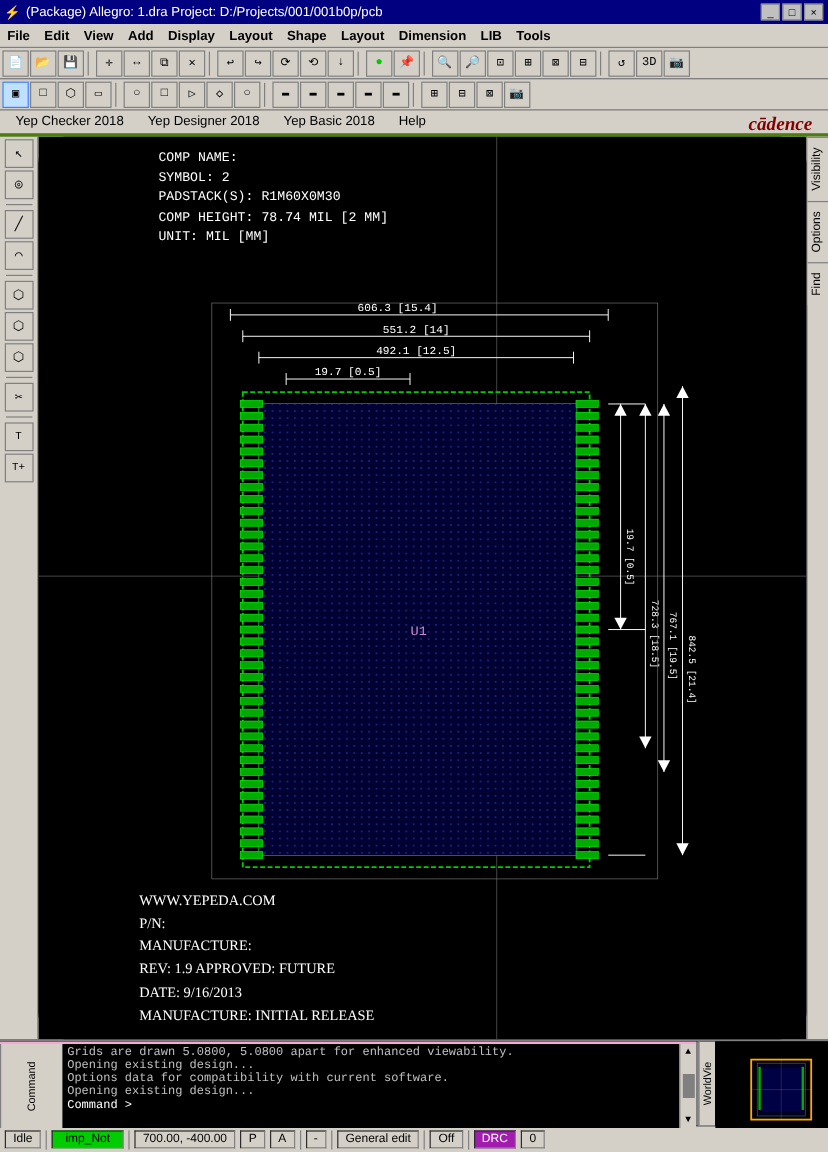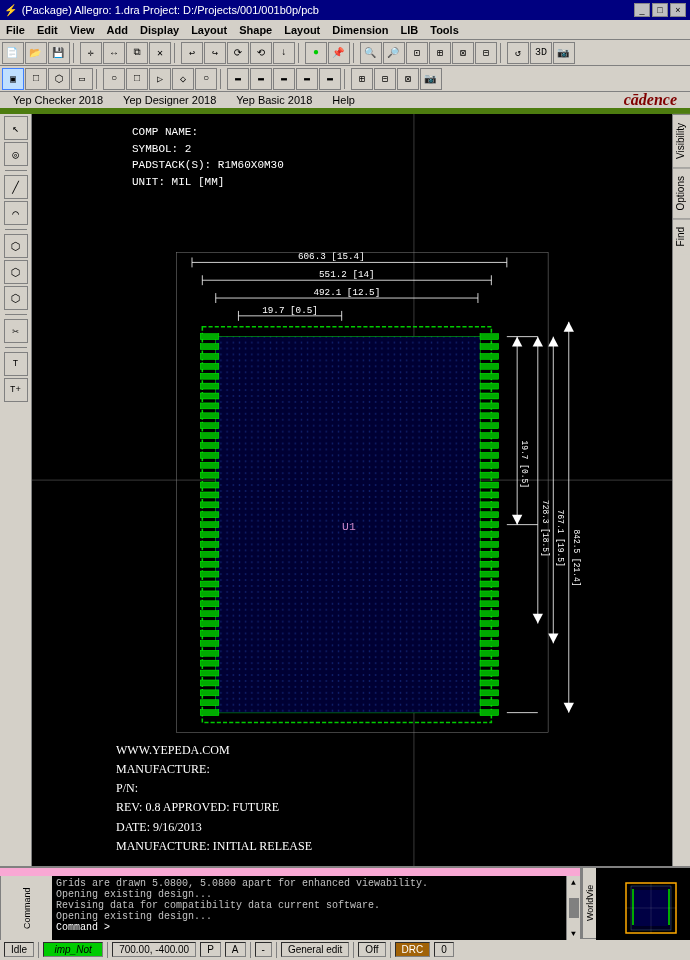--- a/index.html
+++ b/index.html
@@ -33,22 +33,22 @@
     .tb-btn {
       width: 22px; height: 22px; background: #d4d0c8;
       border: 1px solid #808080; display: flex; align-items: center; justify-content: center;
       cursor: pointer; font-size: 10px; color: #000;
     }
     .tb-sep { width: 4px; height: 20px; border-left: 1px solid #808080; margin: 0 2px; }
 
     
     #yepbar {
       width: 100%; height: 22px; background: #d4d0c8;
-      display: flex; align-items: center;
-      border-bottom: 6px solid #4d7c0f;
+      display: flex; align-items: flex-start;
+      border-bottom: 3px solid #4d7c0f;
       font-family: Arial, sans-serif; font-size: 11px; gap: 2px; padding: 0 4px;
     }
     #yepbar span { padding: 2px 8px; cursor: pointer; color: #000; border: 1px solid transparent; }
     #yepbar .cadence-logo { margin-left: auto; color: #800000; font-size: 16px; font-style: italic; font-weight: bold; font-family: Georgia, serif; }
 
     
     #main-area {
       display: flex; width: 100%; height: calc(960px - 20px - 20px - 26px - 26px - 22px - 72px - 22px);
     }
 
@@ -99,21 +99,21 @@
     
     .bottom-info {
       position: absolute; bottom: 10px; left: 84px;
       font-family: Liberation Serif, serif; font-size: 12px; color: #ffffff;
       line-height: 1.6;
     }
 
     
     #console-area {
       width: 100%; height: 72px; background: #000000;
-      border-top: 8px solid #f9a8d4;
+      border-top: 2px solid #f9a8d4;
       display: flex;
     }
     #console-label {
       width: 52px; background: #d4d0c8; 
       display: flex; flex-direction: column; align-items: center; justify-content: center;
       font-family: Arial, sans-serif; font-size: 9px; color: #000;
       border-right: 1px solid #808080;
       writing-mode: vertical-rl; transform: rotate(180deg); padding: 2px;
     }
     #console-text {
@@ -128,22 +128,22 @@
     }
 
     
     #statusbar {
       width: 100%; height: 22px; background: #d4d0c8;
       display: flex; align-items: center;
       border-top: 1px solid #808080;
       font-family: Arial, sans-serif; font-size: 11px; gap: 4px; padding: 0 4px;
     }
     .status-seg { padding: 1px 6px; border: 1px inset #808080; font-size: 10px; background: #d4d0c8; text-align: center; }
-    .status-green { background: #00cc00; color: #000; min-width: 60px; text-align: center; font-style: italic; }
-    .status-red { background: #a16207; color: white; }
+    .status-green { background: #00cc00; color: #000; min-width: 60px; text-align: center; }
+    .status-red { background: #a21caf; color: white; }
     .status-sep { width: 1px; height: 16px; background: #808080; }
 
     
     #pcb-svg { position: absolute; top: 0; left: 0; width: 100%; height: 100%; }
   </style>
 </head>
 <body>
 
 <div id="titlebar">
   <div class="title">
@@ -253,28 +253,29 @@
     <div class="lt-btn" style="font-size:9px">T+</div>
   </div>
 
   <div id="canvas-area">
     <div id="canvas-content">
 
       <div class="comp-info">
         <div>COMP NAME:</div>
         <div>SYMBOL: 2</div>
         <div>PADSTACK(S): R1M60X0M30</div>
+        <div>COMP HEIGHT: 78.74 MIL [2 MM]</div>
         <div>UNIT: MIL [MM]</div>
       </div>
 
       <div class="bottom-info">
         <div>WWW.YEPEDA.COM</div>
+        <div>P/N:</div>
         <div>MANUFACTURE:</div>
-        <div>P/N:</div>
-        <div>REV: 0.8  APPROVED: FUTURE</div>
+        <div>REV: 1.9  APPROVED: FUTURE</div>
         <div>DATE: 9/16/2013</div>
         <div>MANUFACTURE: INITIAL RELEASE</div>
       </div>
 
       <svg id="pcb-svg" viewBox="0 0 620 760" preserveAspectRatio="none">
 
         <line x1="370" y1="0" x2="370" y2="760" stroke="#c0c0c0" stroke-width="0.5" opacity="0.6"></line>
         <line x1="0" y1="370" x2="620" y2="370" stroke="#c0c0c0" stroke-width="0.5" opacity="0.6"></line>
 
         <line x1="155" y1="145" x2="155" y2="155" stroke="white" stroke-width="0.8"></line>
@@ -432,21 +433,21 @@
 
   <div id="console-area" style="display:flex; flex:1; background:#000; height:72px;">
     <div id="console-label" style="width:52px; background:#d4d0c8; display:flex; align-items:center; justify-content:center;
                 font-family:Arial,sans-serif; font-size:9px; color:#000; border-right:1px solid #808080;
                 writing-mode:vertical-rl; transform:rotate(180deg); padding:2px;">
       <span>Command</span>
     </div>
     <div id="console-text" style="flex:1; background:#000; color:#c0c0c0; font-family:Courier New,monospace; font-size:10px; padding:2px 4px; overflow:hidden;">
       <div>Grids are drawn 5.0800, 5.0800 apart for enhanced viewability.</div>
       <div>Opening existing design...</div>
-      <div>Revising data for compatibility data current software.</div>
+      <div>Options data for compatibility with current software.</div>
       <div>Opening existing design...</div>
       <div style="color:white;">Command &gt;</div>
     </div>
     <div id="console-scroll" style="width:14px; background:#d4d0c8; display:flex; flex-direction:column; align-items:center; justify-content:space-between; border-left:1px solid #808080;">
       <div style="font-size:8px; cursor:pointer; padding:2px;">▲</div>
       <div style="width:10px; height:20px; background:#808080;"></div>
       <div style="font-size:8px; cursor:pointer; padding:2px;">▼</div>
     </div>
   </div>
 

